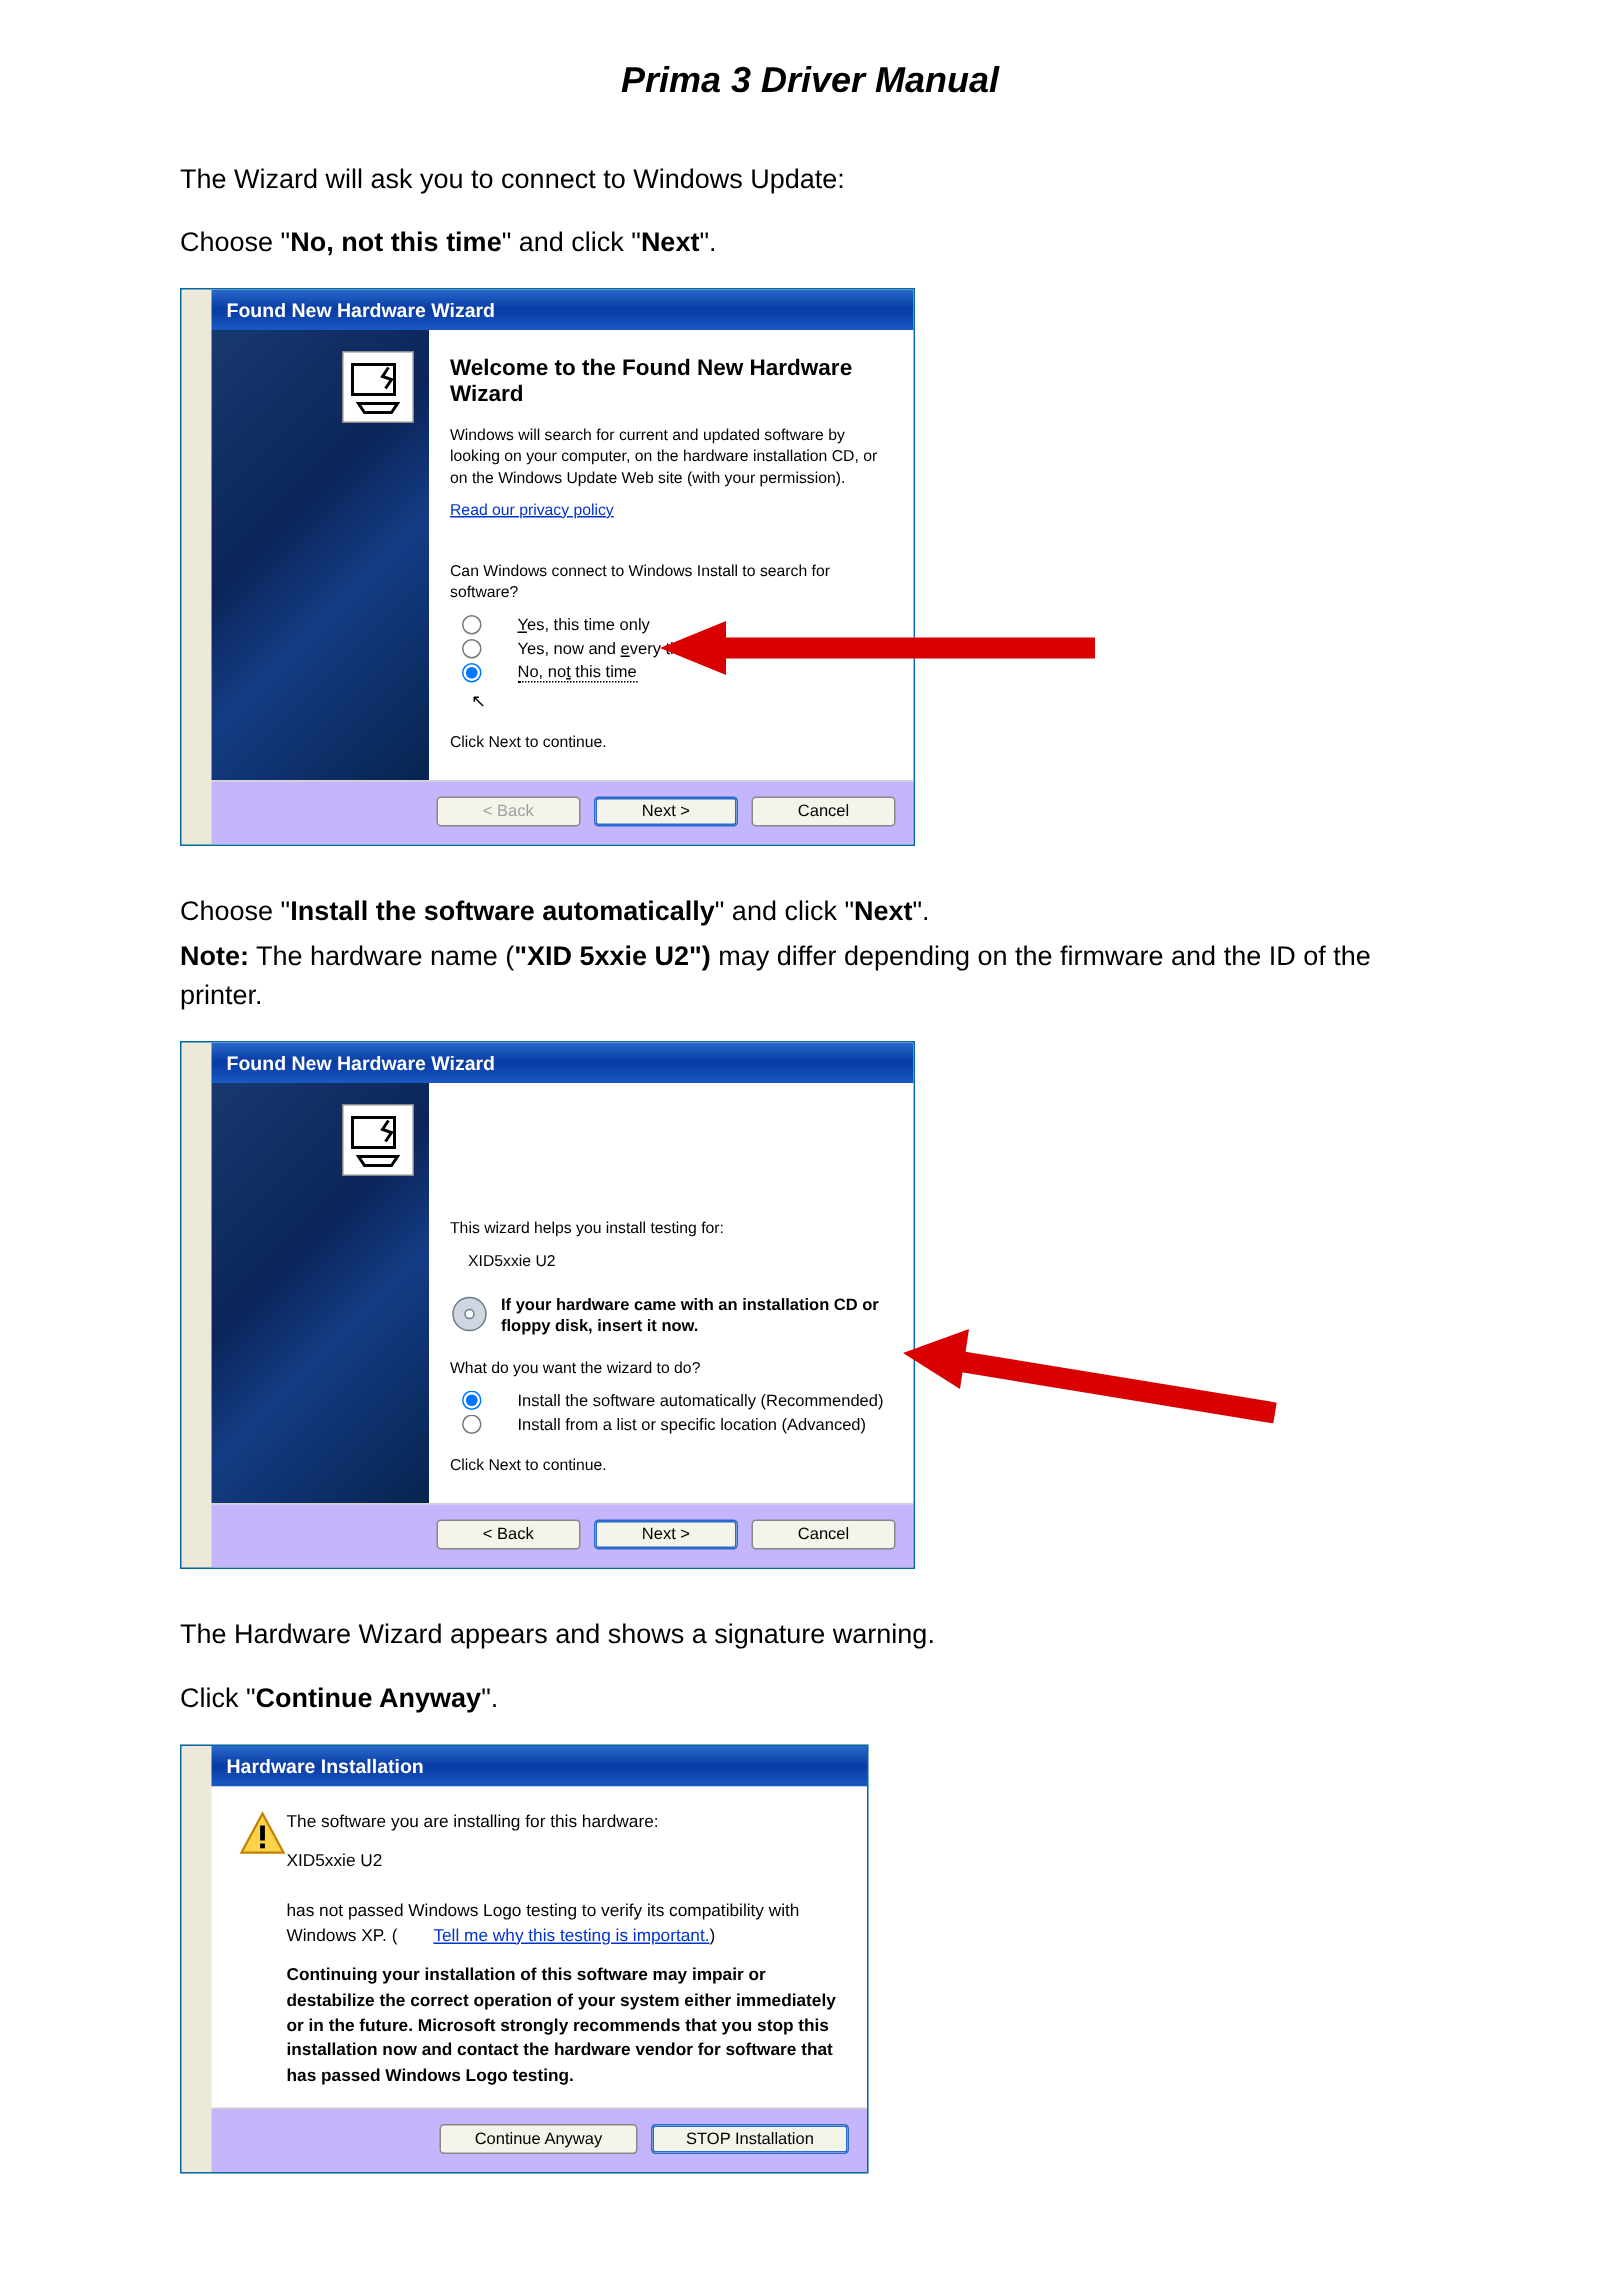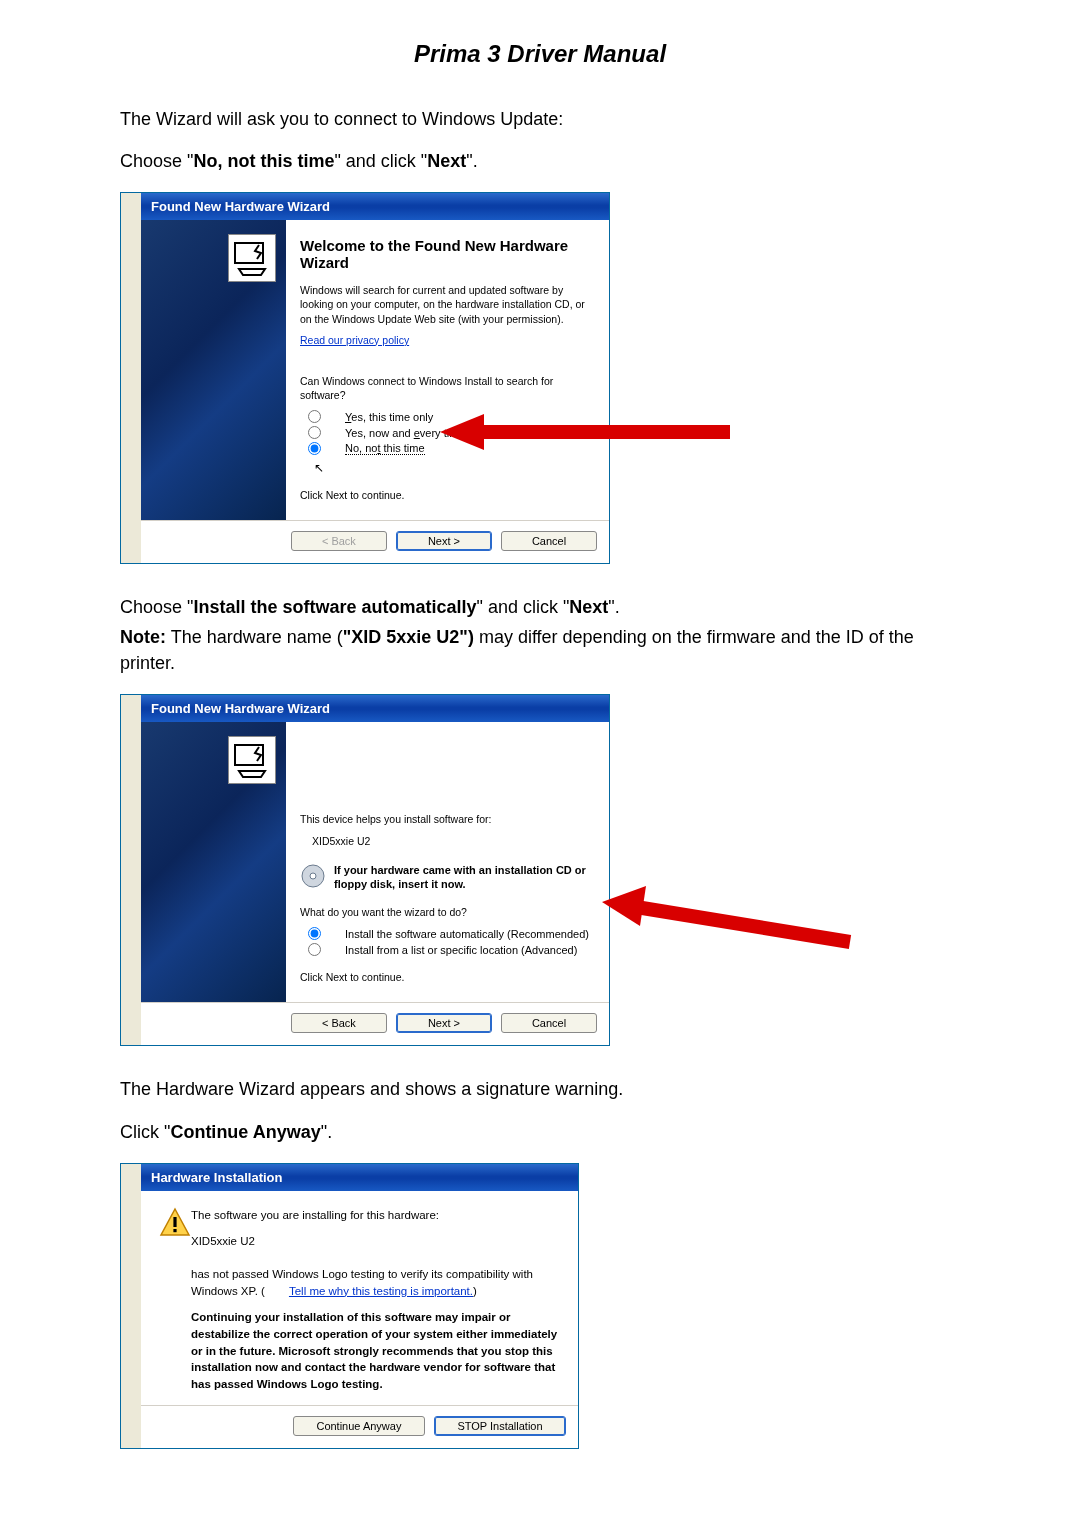--- a/index.html
+++ b/index.html
@@ -112,21 +112,21 @@
   .radio-row .dotted { border-bottom: 1px dotted #000; }
   .radio-row .u { text-decoration: underline; }
   .cursor {
     position: relative;
     left: 6px;
     top: 4px;
     font-size: 12px;
     line-height: 0;
   }
   .btnrow {
-    background: #ffffff;
+    background: #c4b5fd;
     padding: 10px 12px 12px 12px;
     text-align: right;
   }
   .xp-btn {
     display: inline-block;
     min-width: 74px;
     padding: 3px 10px;
     font-size: 11px;
     background: #f5f4ea;
     border: 1px solid #888;
@@ -272,21 +272,21 @@
         <div class="sidebanner" style="min-height:280px">
           <div class="banner-icon">
             <svg viewBox="0 0 46 46">
                 <rect x="6" y="8" width="28" height="20" fill="none" stroke="#000" stroke-width="2"></rect>
                 <path d="M10 34h26l-4 6H14z" fill="none" stroke="#000" stroke-width="2"></path>
                 <path d="M30 10l-4 6 6 2-4 6" fill="none" stroke="#000" stroke-width="2"></path>
               </svg>
           </div>
         </div>
         <div class="content">
-          <p class="small" style="margin-top:20px">This device helps you install software for:</p>
+          <p class="small" style="margin-top:20px">This wizard helps you install testing for:</p>
           <p class="small" style="margin-left:12px">XID5xxie U2</p>
           <div class="cd-hint">
             <div class="cd-icon">
               <svg viewBox="0 0 26 26">
                   <circle cx="13" cy="13" r="11" fill="#cfd6df" stroke="#6b7b8e"></circle>
                   <circle cx="13" cy="13" r="3" fill="#fff" stroke="#6b7b8e"></circle>
                 </svg>
             </div>
             <div class="txt">If your hardware came with an installation CD or floppy disk, insert it now.</div>
           </div>

